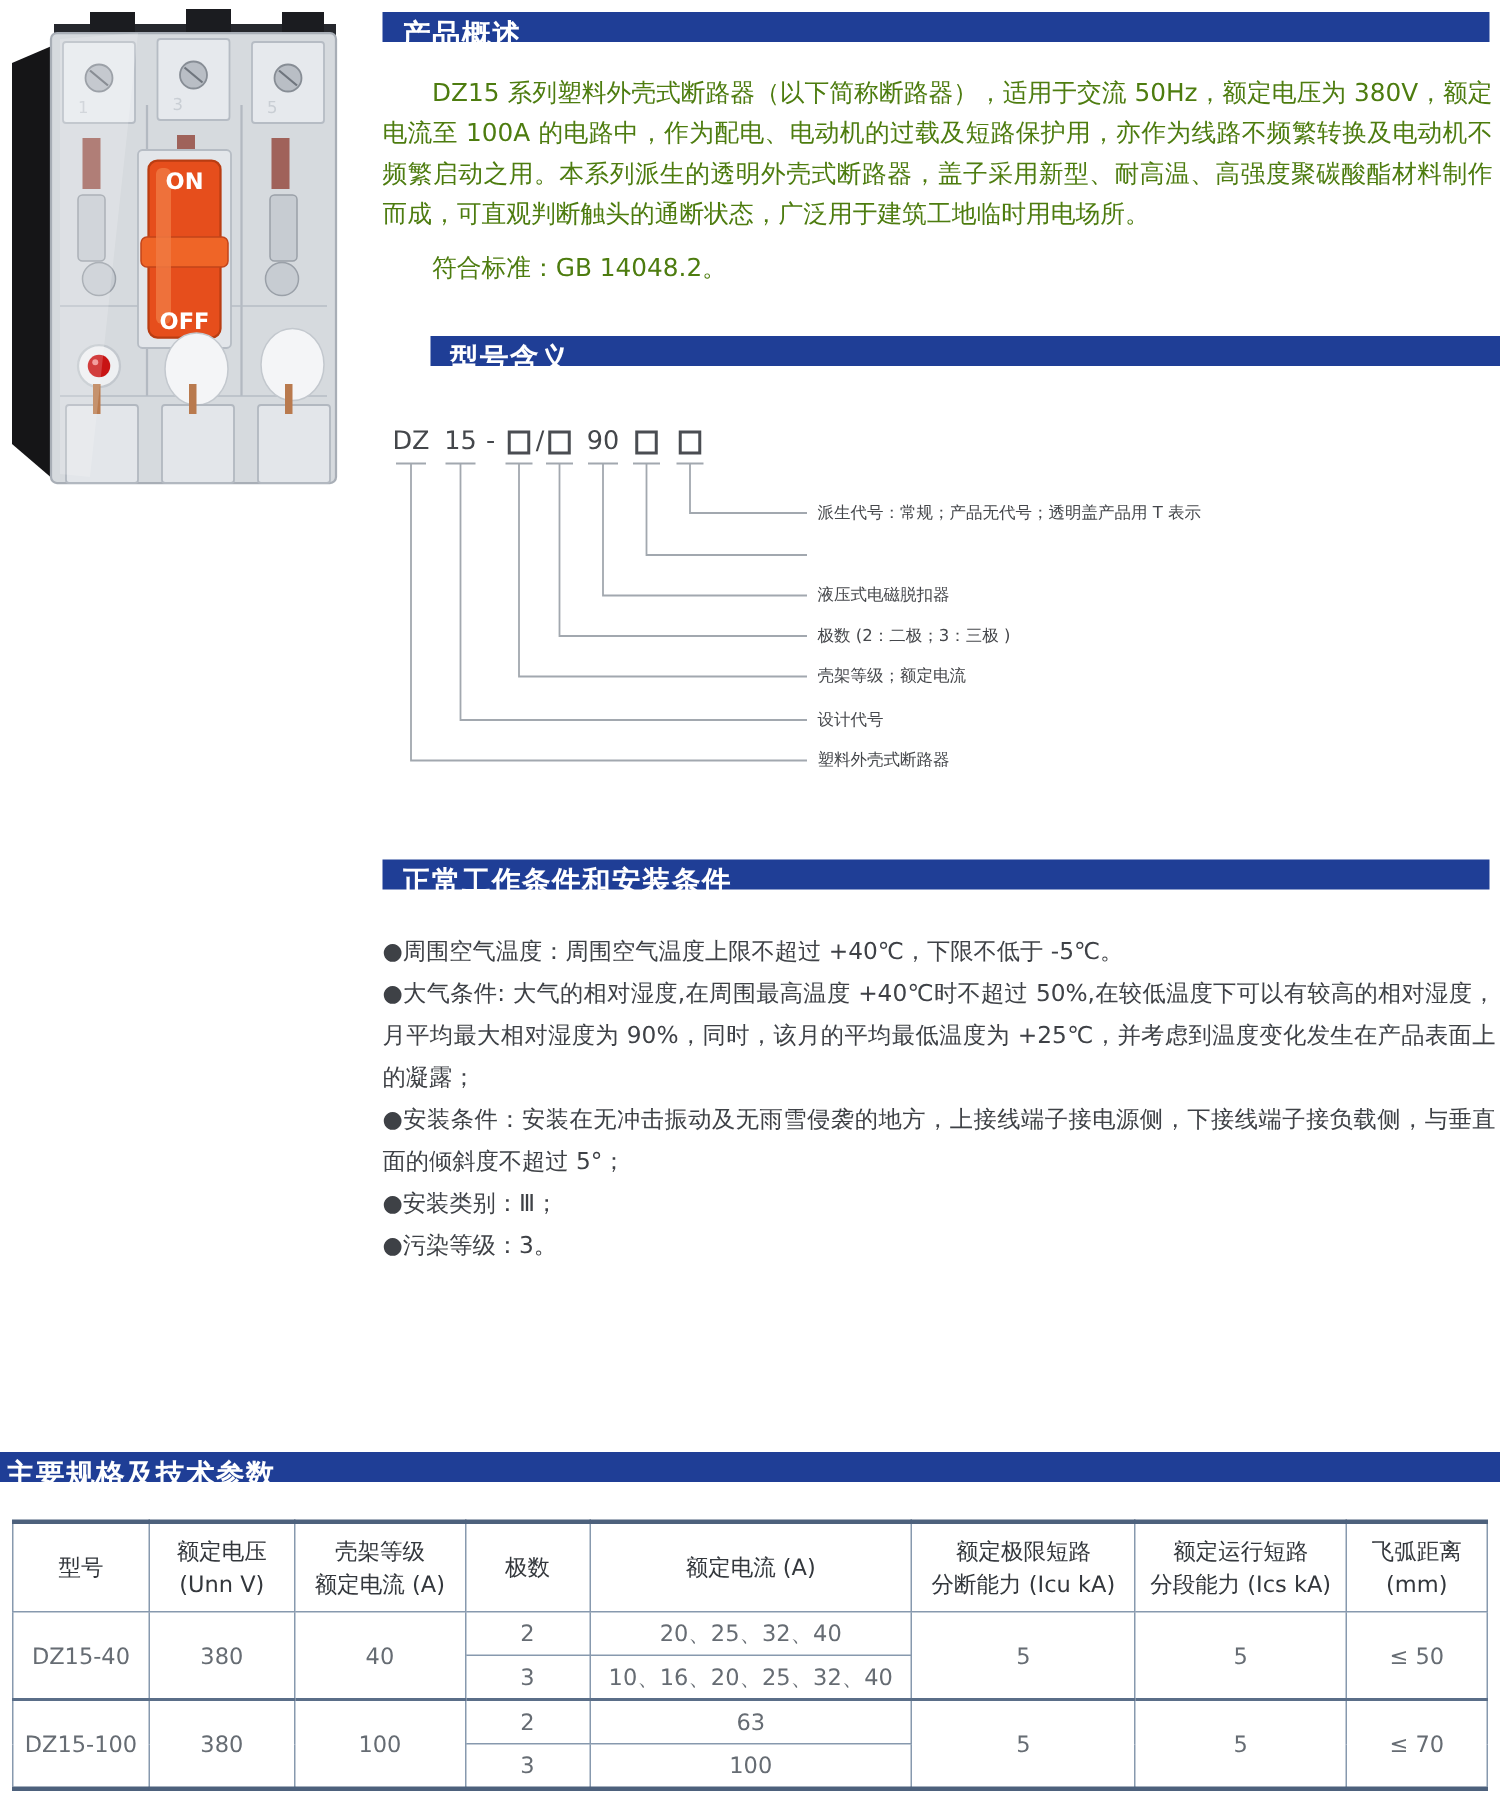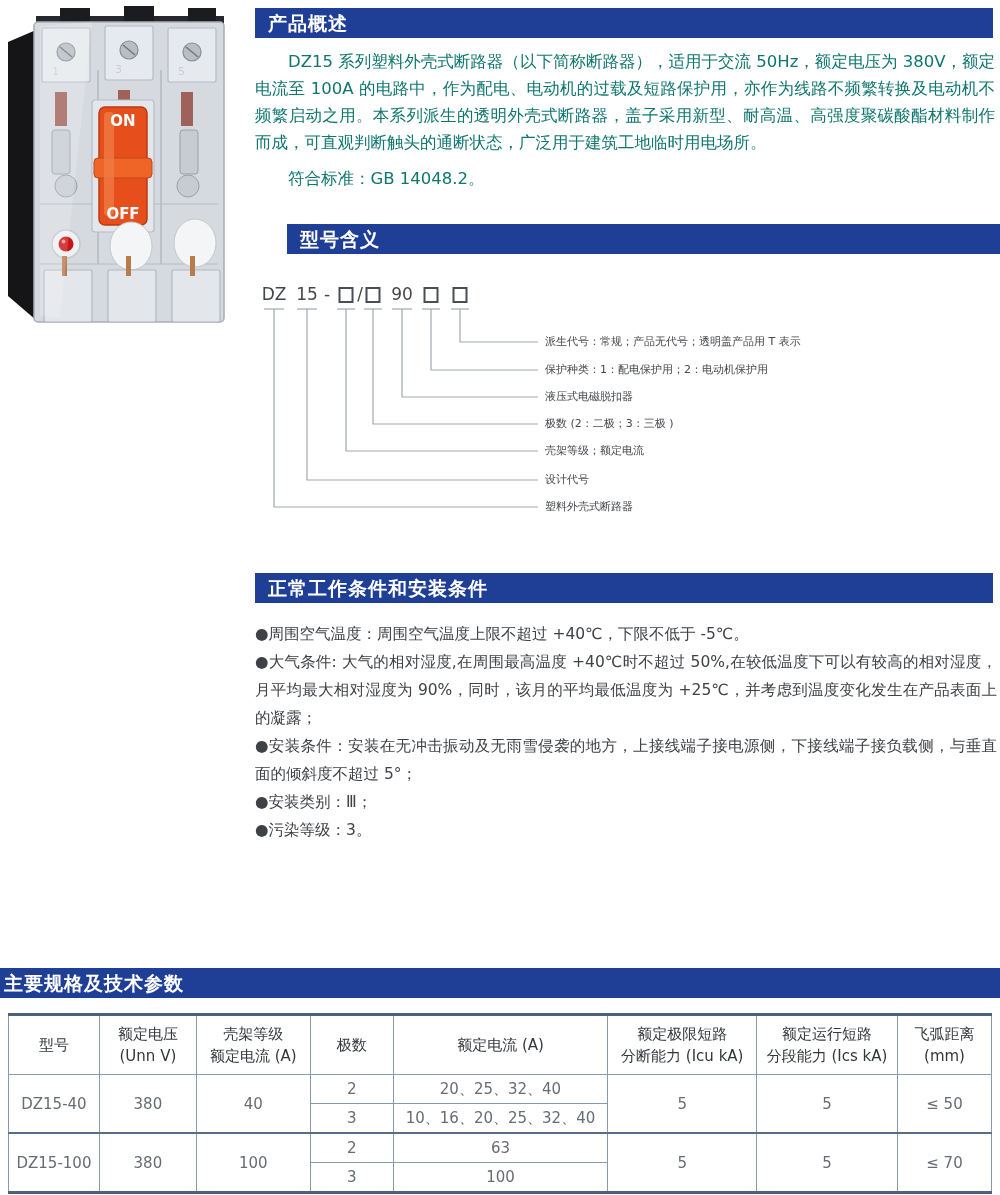--- a/index.html
+++ b/index.html
@@ -1,33 +1,33 @@
 <!DOCTYPE html>
 <html><head>
 <meta charset="utf-8">
 <style>
   html,body { margin:0; padding:0; background:#ffffff; }
   body { font-family:"DejaVu Sans","Liberation Sans",sans-serif; }
   .page { position:relative; width:1000px; height:1195px; background:#ffffff; overflow:hidden; }
 
   
   .bar { position:absolute; background:#1f3e96; color:#ffffff; font-weight:bold;
-         font-size:19px; line-height:30px; height:30px; padding-left:13px;
+         font-size:19px; line-height:30px; height:20px; padding-left:13px;
          box-sizing:border-box; letter-spacing:1px; }
   #bar-overview   { left:255px; top:8px;   width:738px; }
   #bar-model      { left:255px; top:224px; width:738px;margin-left:32px; }
   #bar-conditions { left:255px; top:573px; width:738px; }
   #bar-specs      { left:0;     top:968px; width:1000px; padding-left:4px; }
 
   
   .photo { position:absolute; left:0; top:0; width:248px; height:332px; }
 
   
   #overview-text { position:absolute; left:255px; top:48px; width:740px;
-                   font-size:16.5px; line-height:27px; color:#0f766e; }
+                   font-size:16.5px; line-height:27px; color:#4d7c0f; }
   #overview-text p { margin:0; }
   .indent { text-indent:2em; }
   #overview-text .para { text-align:justify; }
   #overview-text .standard { margin-top:9px; }
 
   
   #model-diagram { position:absolute; left:250px; top:283px; width:745px; height:248px; }
   #model-diagram svg { position:absolute; left:0; top:0; }
   .code-part { position:absolute; top:0; transform:translateX(-50%);
                font-size:17px; line-height:22px; color:#44474b; white-space:nowrap; }
@@ -173,21 +173,20 @@
     <span class="code-part" style="left:57px">15</span>
     <span class="code-part" style="left:77px">-</span>
     <span class="code-box" style="left:96px"></span>
     <span class="code-part" style="left:110px">/</span>
     <span class="code-box" style="left:123px"></span>
     <span class="code-part" style="left:152px">90</span>
     <span class="code-box" style="left:181px"></span>
     <span class="code-box" style="left:210px"></span>
 
     <div class="dlabel" style="top:49px">派生代号：常规；产品无代号；透明盖产品用 T 表示</div>
-    <div class="dlabel" style="top:77px">保护种类：1：配电保护用；2：电动机保护用</div>
     <div class="dlabel" style="top:104px">液压式电磁脱扣器</div>
     <div class="dlabel" style="top:131px">极数 (2：二极；3：三极 )</div>
     <div class="dlabel" style="top:158px">壳架等级；额定电流</div>
     <div class="dlabel" style="top:187px">设计代号</div>
     <div class="dlabel" style="top:214px">塑料外壳式断路器</div>
   </div>
 
   <div class="bar" id="bar-conditions">
     <span>正常工作条件和安装条件</span>
   </div>

